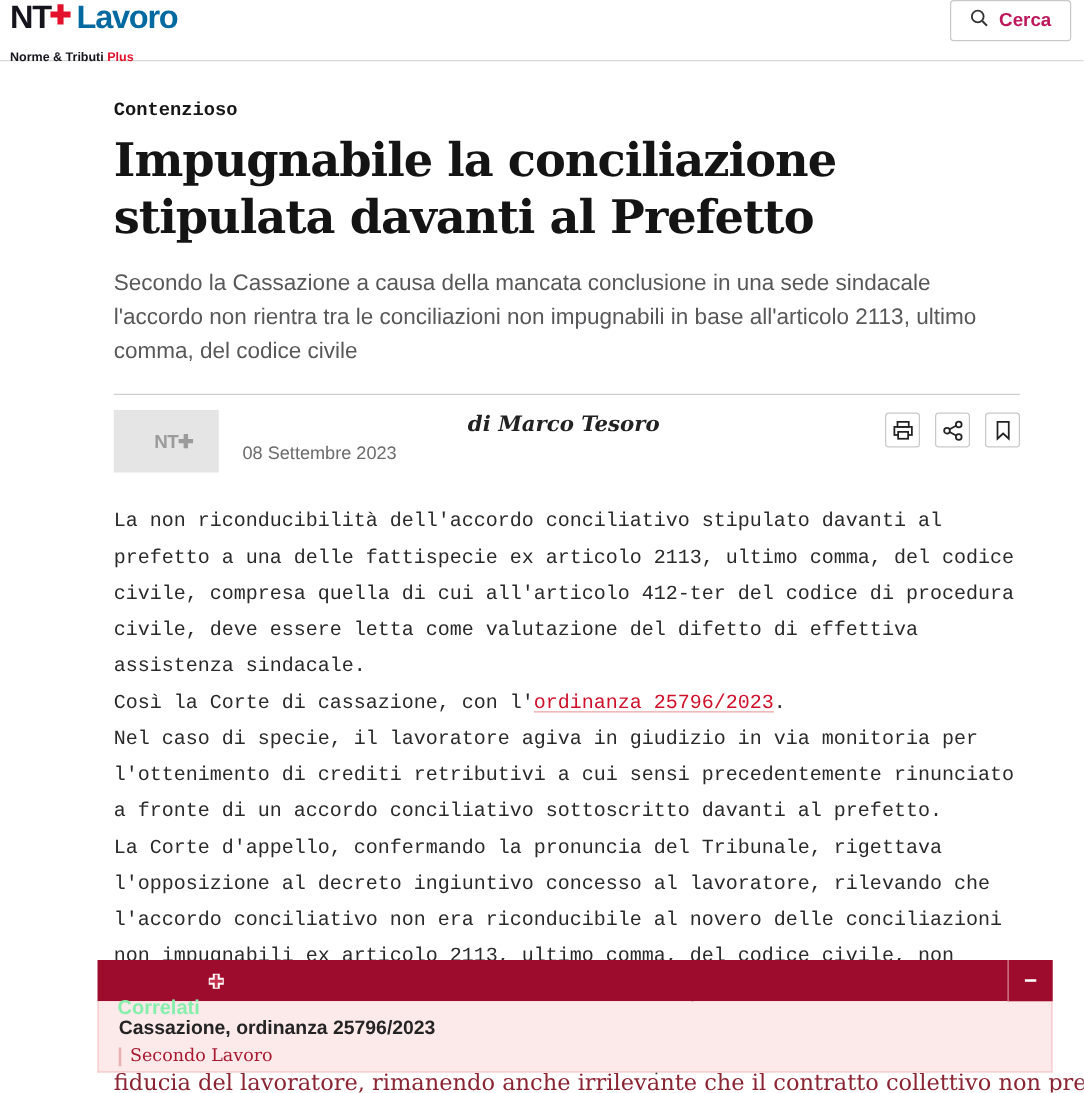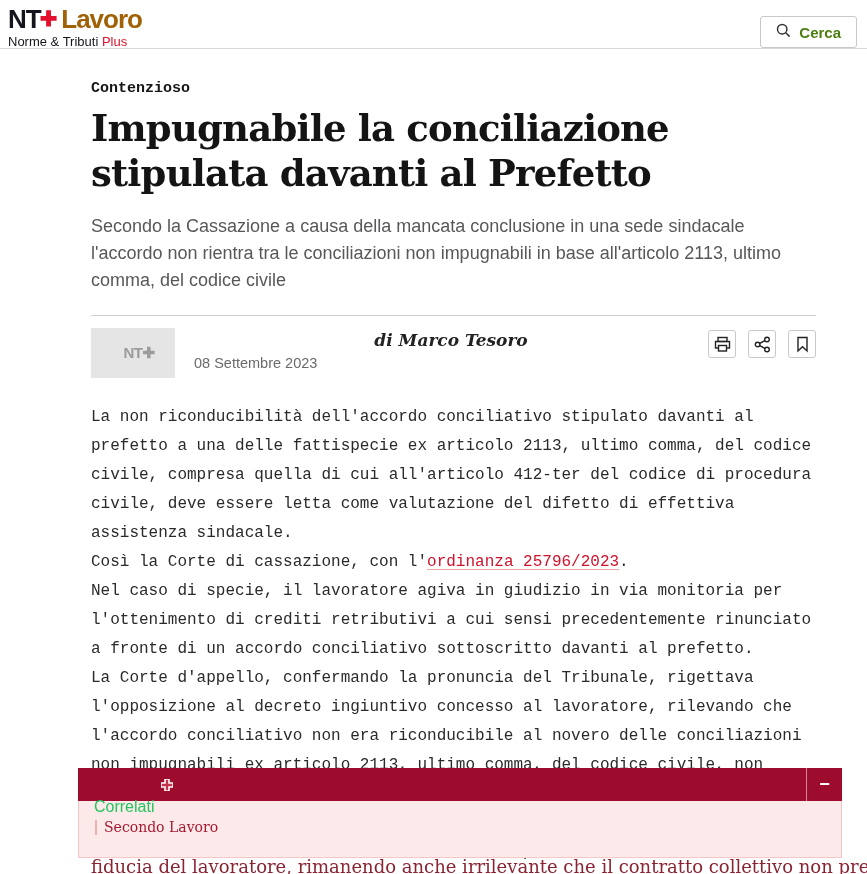--- a/index.html
+++ b/index.html
@@ -2,32 +2,32 @@
 <html><head>
 <meta charset="utf-8">
 <style>
   * { margin:0; padding:0; box-sizing:border-box; }
   html,body { width:867px; height:874px; overflow:hidden; background:#fff;
               font-family:"Liberation Sans", sans-serif; }
   .page { position:relative; width:867px; height:874px; background:#fff; }
 
   
   .topbar { height:49px; width:100%; border-bottom:1px solid #d8d8d8;
-            display:flex; align-items:flex-end; justify-content:space-between;
+            display:flex; align-items:flex-start; justify-content:space-between;
             padding:0 10px 0 8px; background:#fff; }
   .logo { line-height:1; cursor:pointer; }
   .logo-row1 { font-weight:800; font-size:26px; letter-spacing:-1px; display:flex; align-items:center; }
   .logo-nt { color:#16151d; }
   .logo-plus { color:#e4112c; font-size:21px; margin:0 1px 2px -1px; }
-  .logo-lavoro { color:#a16207; margin-left:4px; }
-  .logo-row2 { font-size:13px; font-weight:400; color:#16151d; margin-top:3px; letter-spacing:0; }
+  .logo-lavoro { color:#0369a1; margin-left:4px; }
+  .logo-row2 { font-size:10px; font-weight:700; color:#16151d; margin-top:16px; letter-spacing:0; }
   .logo-row2 .plus-word { color:#e4112c; }
   .search-btn { display:flex; align-items:center; gap:8px; border:1px solid #c9c9c9;
                 border-radius:3px; background:#fff; padding:6px 15px; font-size:15px;
-                font-weight:700; color:#4d7c0f; cursor:pointer; }
+                font-weight:700; color:#be185d; cursor:pointer; }
 
   
   .content { margin:0 51px 0 91px; width:725px; }
   .category { margin-top:31px; font-size:15px; font-weight:700; color:#161616;font-family:Liberation Mono, monospace; }
   .headline { margin-top:9px; font-family:"DejaVu Serif","Liberation Serif",serif;
               font-weight:800; font-size:37px; line-height:1.22; color:#141414;
               letter-spacing:-0.8px; }
   .summary { margin-top:17px; font-size:18px; line-height:1.5; color:#58585a; }
   .rule { border:none; border-top:1px solid #cfcfcf; margin-top:21px; }
 
@@ -51,21 +51,21 @@
   .article-link { color:#d0112b; text-decoration:underline;
                   text-decoration-color:#eba3a3; text-underline-offset:3px; cursor:pointer; }
 
   .clipped-line { position:absolute; left:91px; top:856px; width:760px;
                   font-family:"DejaVu Serif","Liberation Serif",serif; font-size:18px;
                   color:#8a2433; white-space:nowrap; }
 
   
   .correlati { position:absolute; left:78px; top:768px; width:764px; z-index:5; }
   .correlati-bar { height:33px; background:#9e0c2d; display:flex; align-items:center; }
-  .correlati-title { color:#22c55e; font-weight:400; font-size:16px; margin-left:16px;margin-top:45px; }
+  .correlati-title { color:#86efac; font-weight:700; font-size:16px; margin-left:16px;margin-top:45px; }
   .correlati-plus { margin-left:7px; display:flex; align-items:center; }
   .correlati-spacer { flex:1; }
   .collapse-btn { width:36px; height:33px; border:none; border-left:1px solid #d38a97;
                   background:#9e0c2d; color:#fff; font-size:18px; font-weight:700;
                   display:flex; align-items:center; justify-content:center; cursor:pointer; }
   .correlati-panel { background:#fce9e9; border:1px solid #f3c7c7; border-top:none;
                      height:57px; padding:13px 16px 0 16px; }
   .related-title { font-size:15.5px; font-weight:700; color:#242424; cursor:pointer; }
   .related-section { margin-top:6px; font-family:"DejaVu Serif","Liberation Serif",serif;
                      font-size:14px; color:#a61930; border-left:2px solid #e7b1b1;
@@ -157,17 +157,18 @@
       <span class="correlati-title">Correlati</span>
       <span class="correlati-plus">
         <svg width="12" height="12" viewBox="0 0 12 12">
             <path d="M4 0 H8 V4 H12 V8 H8 V12 H4 V8 H0 V4 H4 Z" fill="#c4334e" stroke="#ffffff" stroke-width="1.6"></path>
           </svg>
       </span>
       <span class="correlati-spacer"></span>
       <button class="collapse-btn">−</button>
     </div>
     <div class="correlati-panel">
+      <div class="related-title">Cassazione, ordinanza 25796/2023</div>
       <div class="related-section">Secondo Lavoro</div>
     </div>
   </div>
 
 </div>
 
 </body></html>

